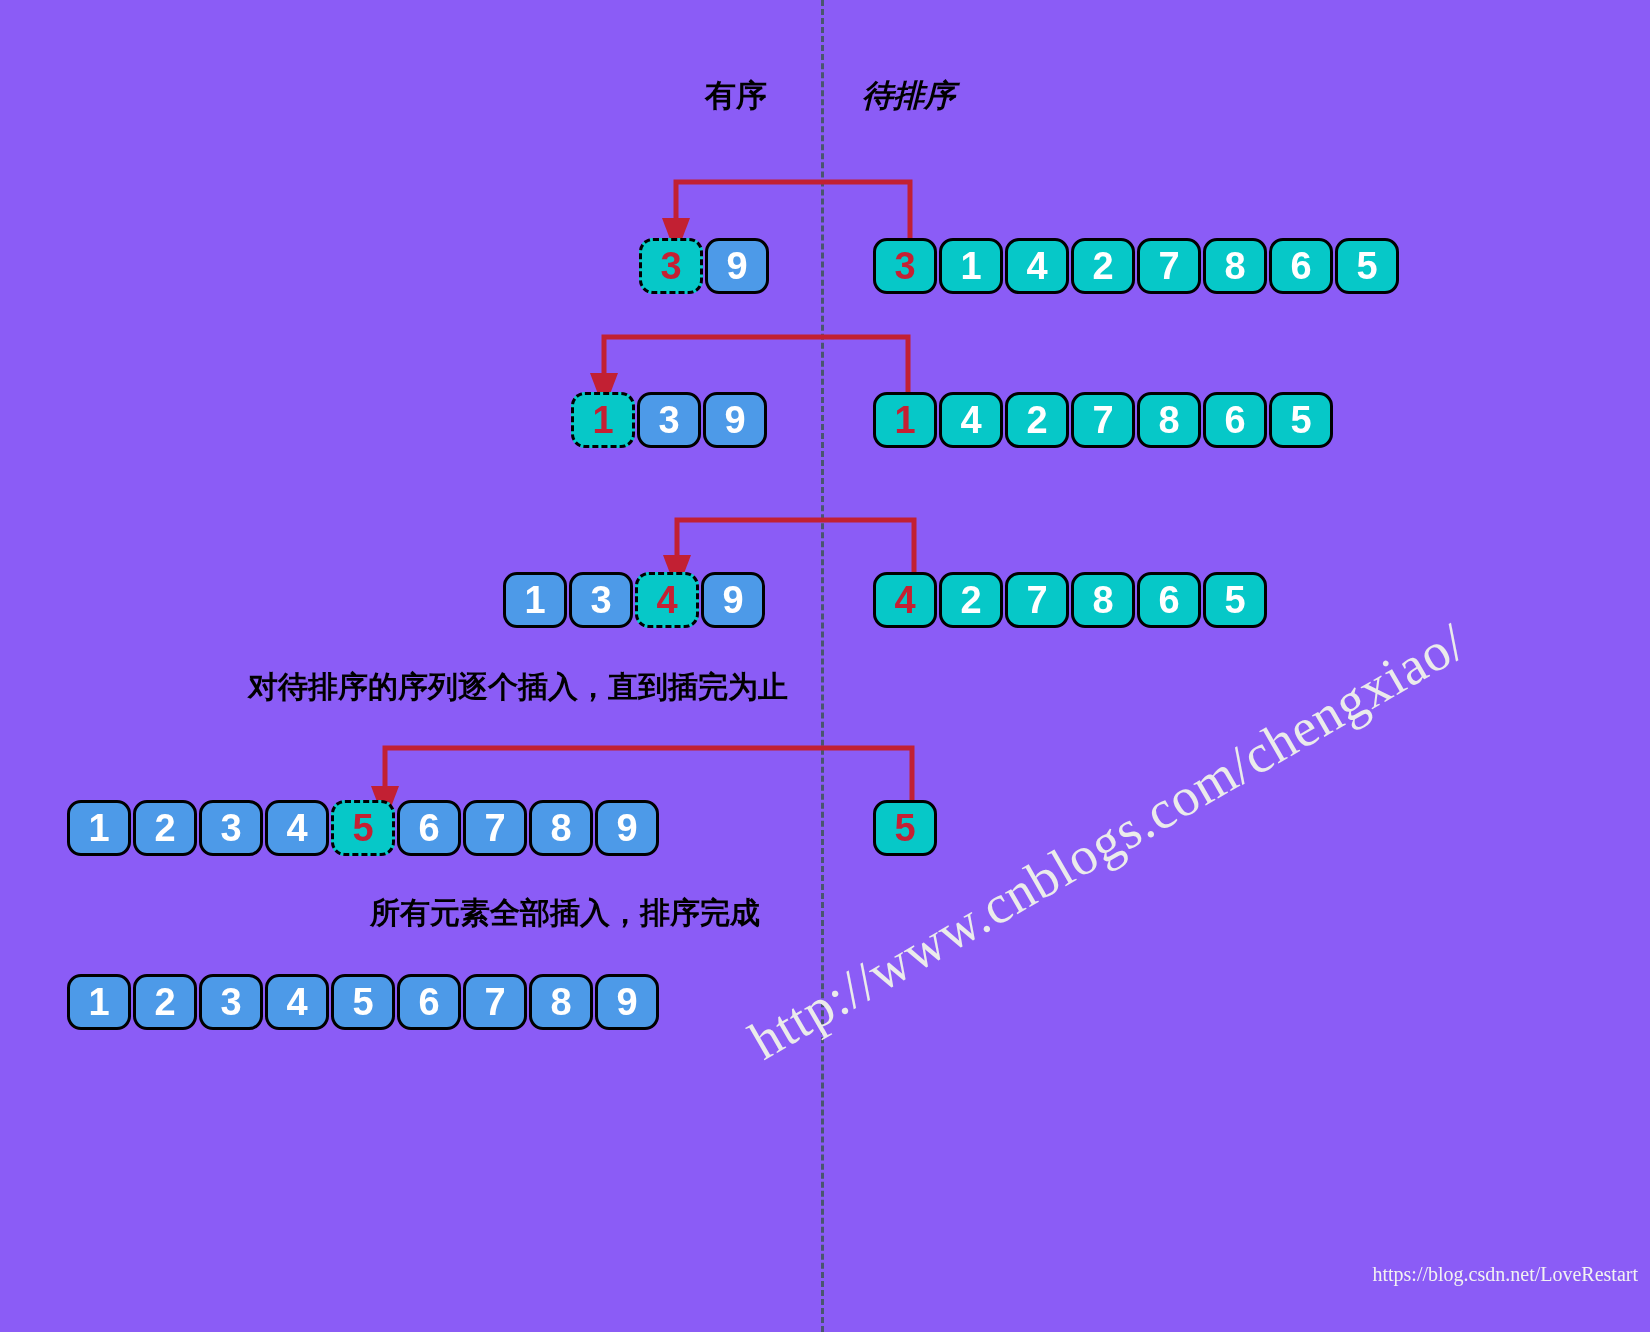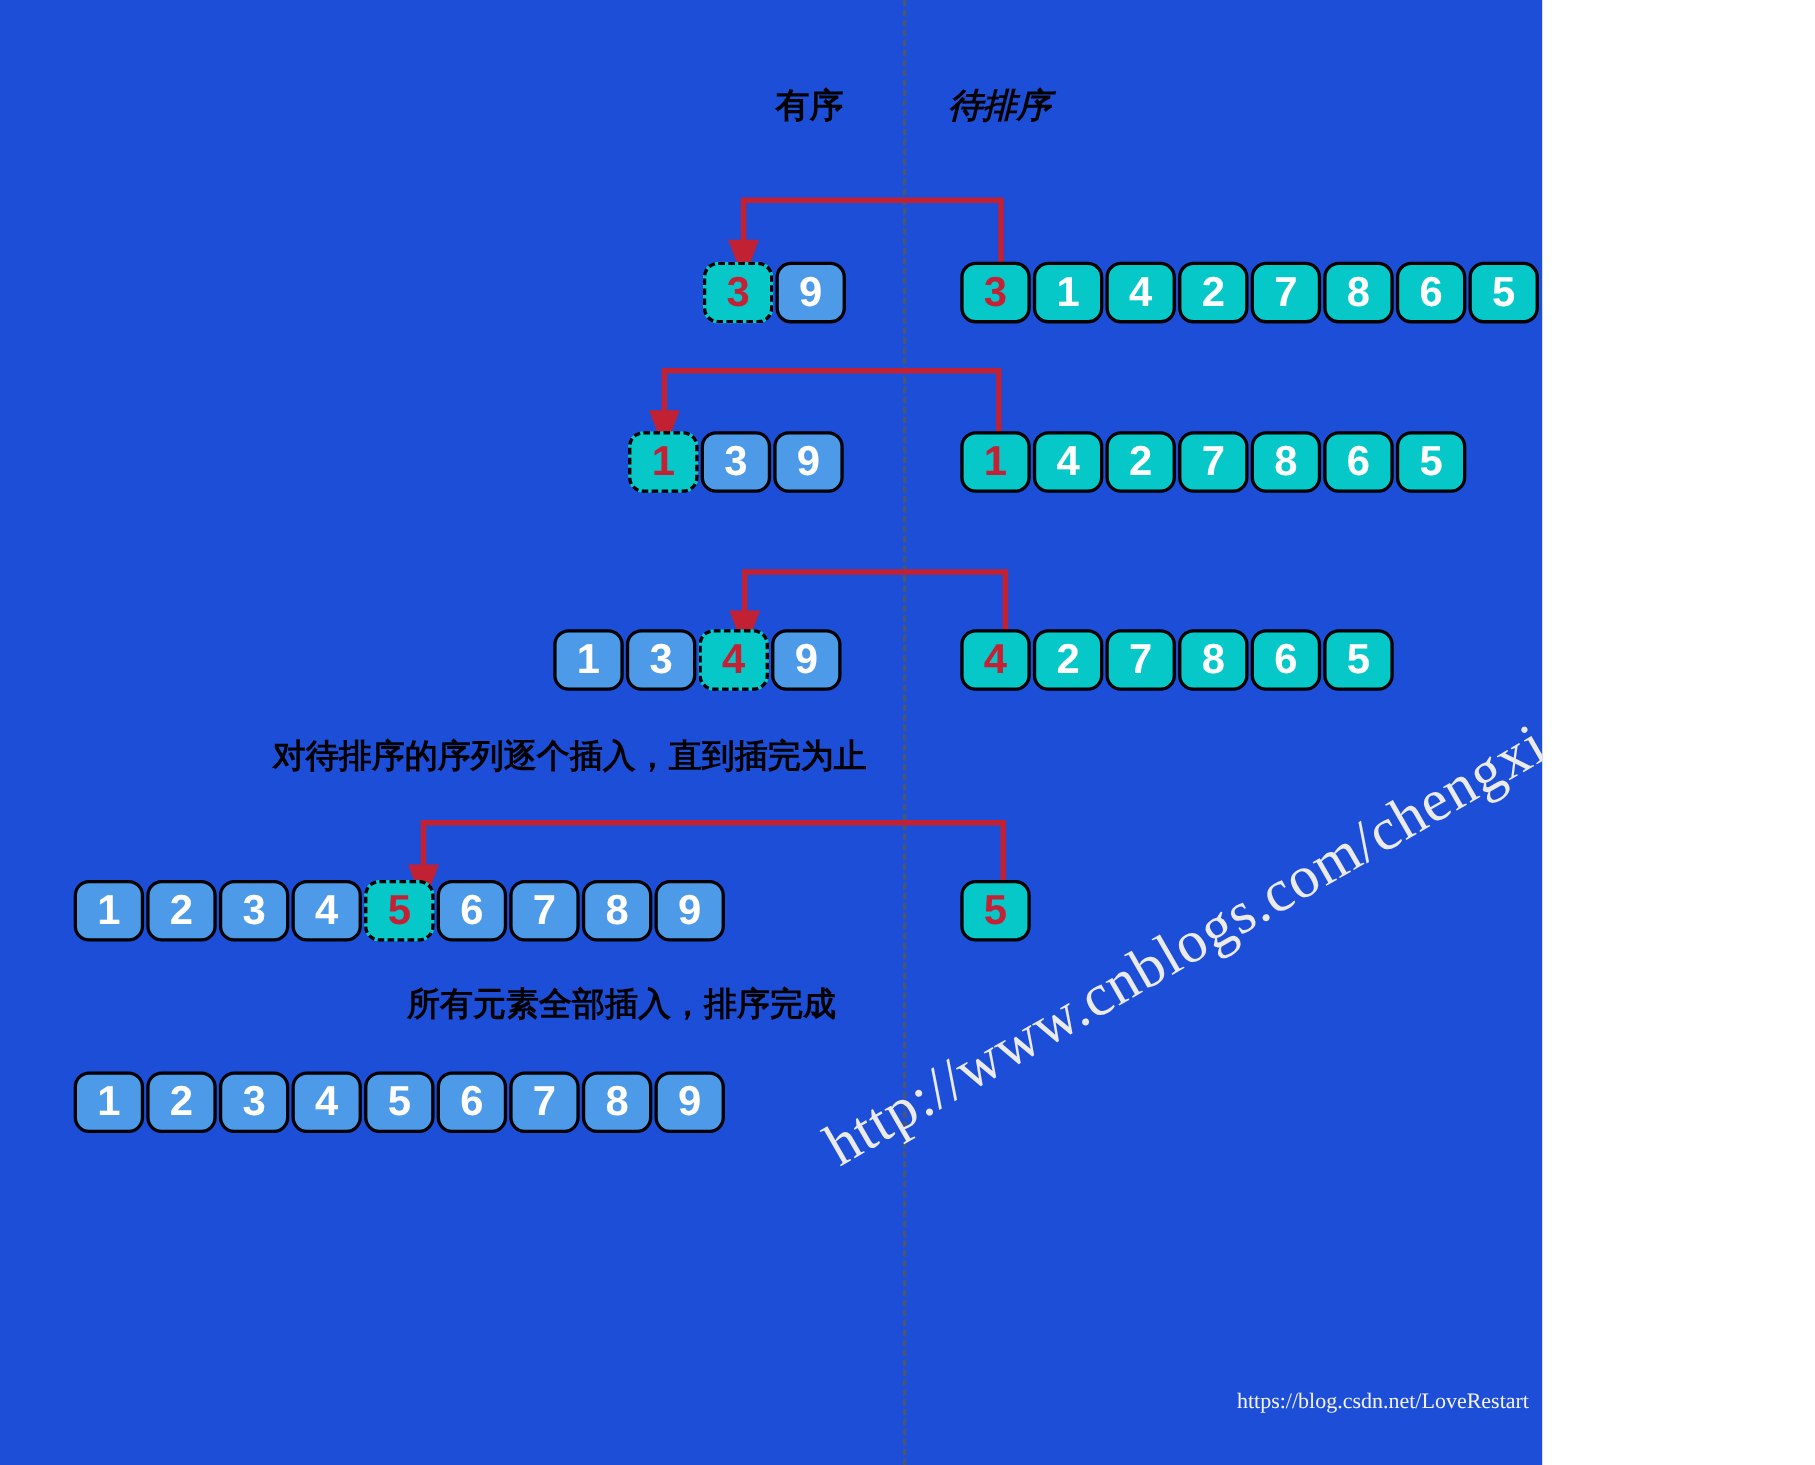--- a/index.html
+++ b/index.html
@@ -2,23 +2,23 @@
 <html><head>
 <meta charset="utf-8">
 <style>
   html, body {
     margin: 0;
     padding: 0;
     background: #ffffff;
   }
   #canvas {
     position: relative;
-    width: 1402px;
+    width: 1650px;
     height: 1332px;
-    background: #1d4ed8;
+    background: #8b5cf6;
     font-family: "Liberation Sans", "DejaVu Sans", sans-serif;
     overflow: hidden;
   }
 
   
   .divider {
     position: absolute;
     top: 0;
     left: 821px;
     width: 0;

